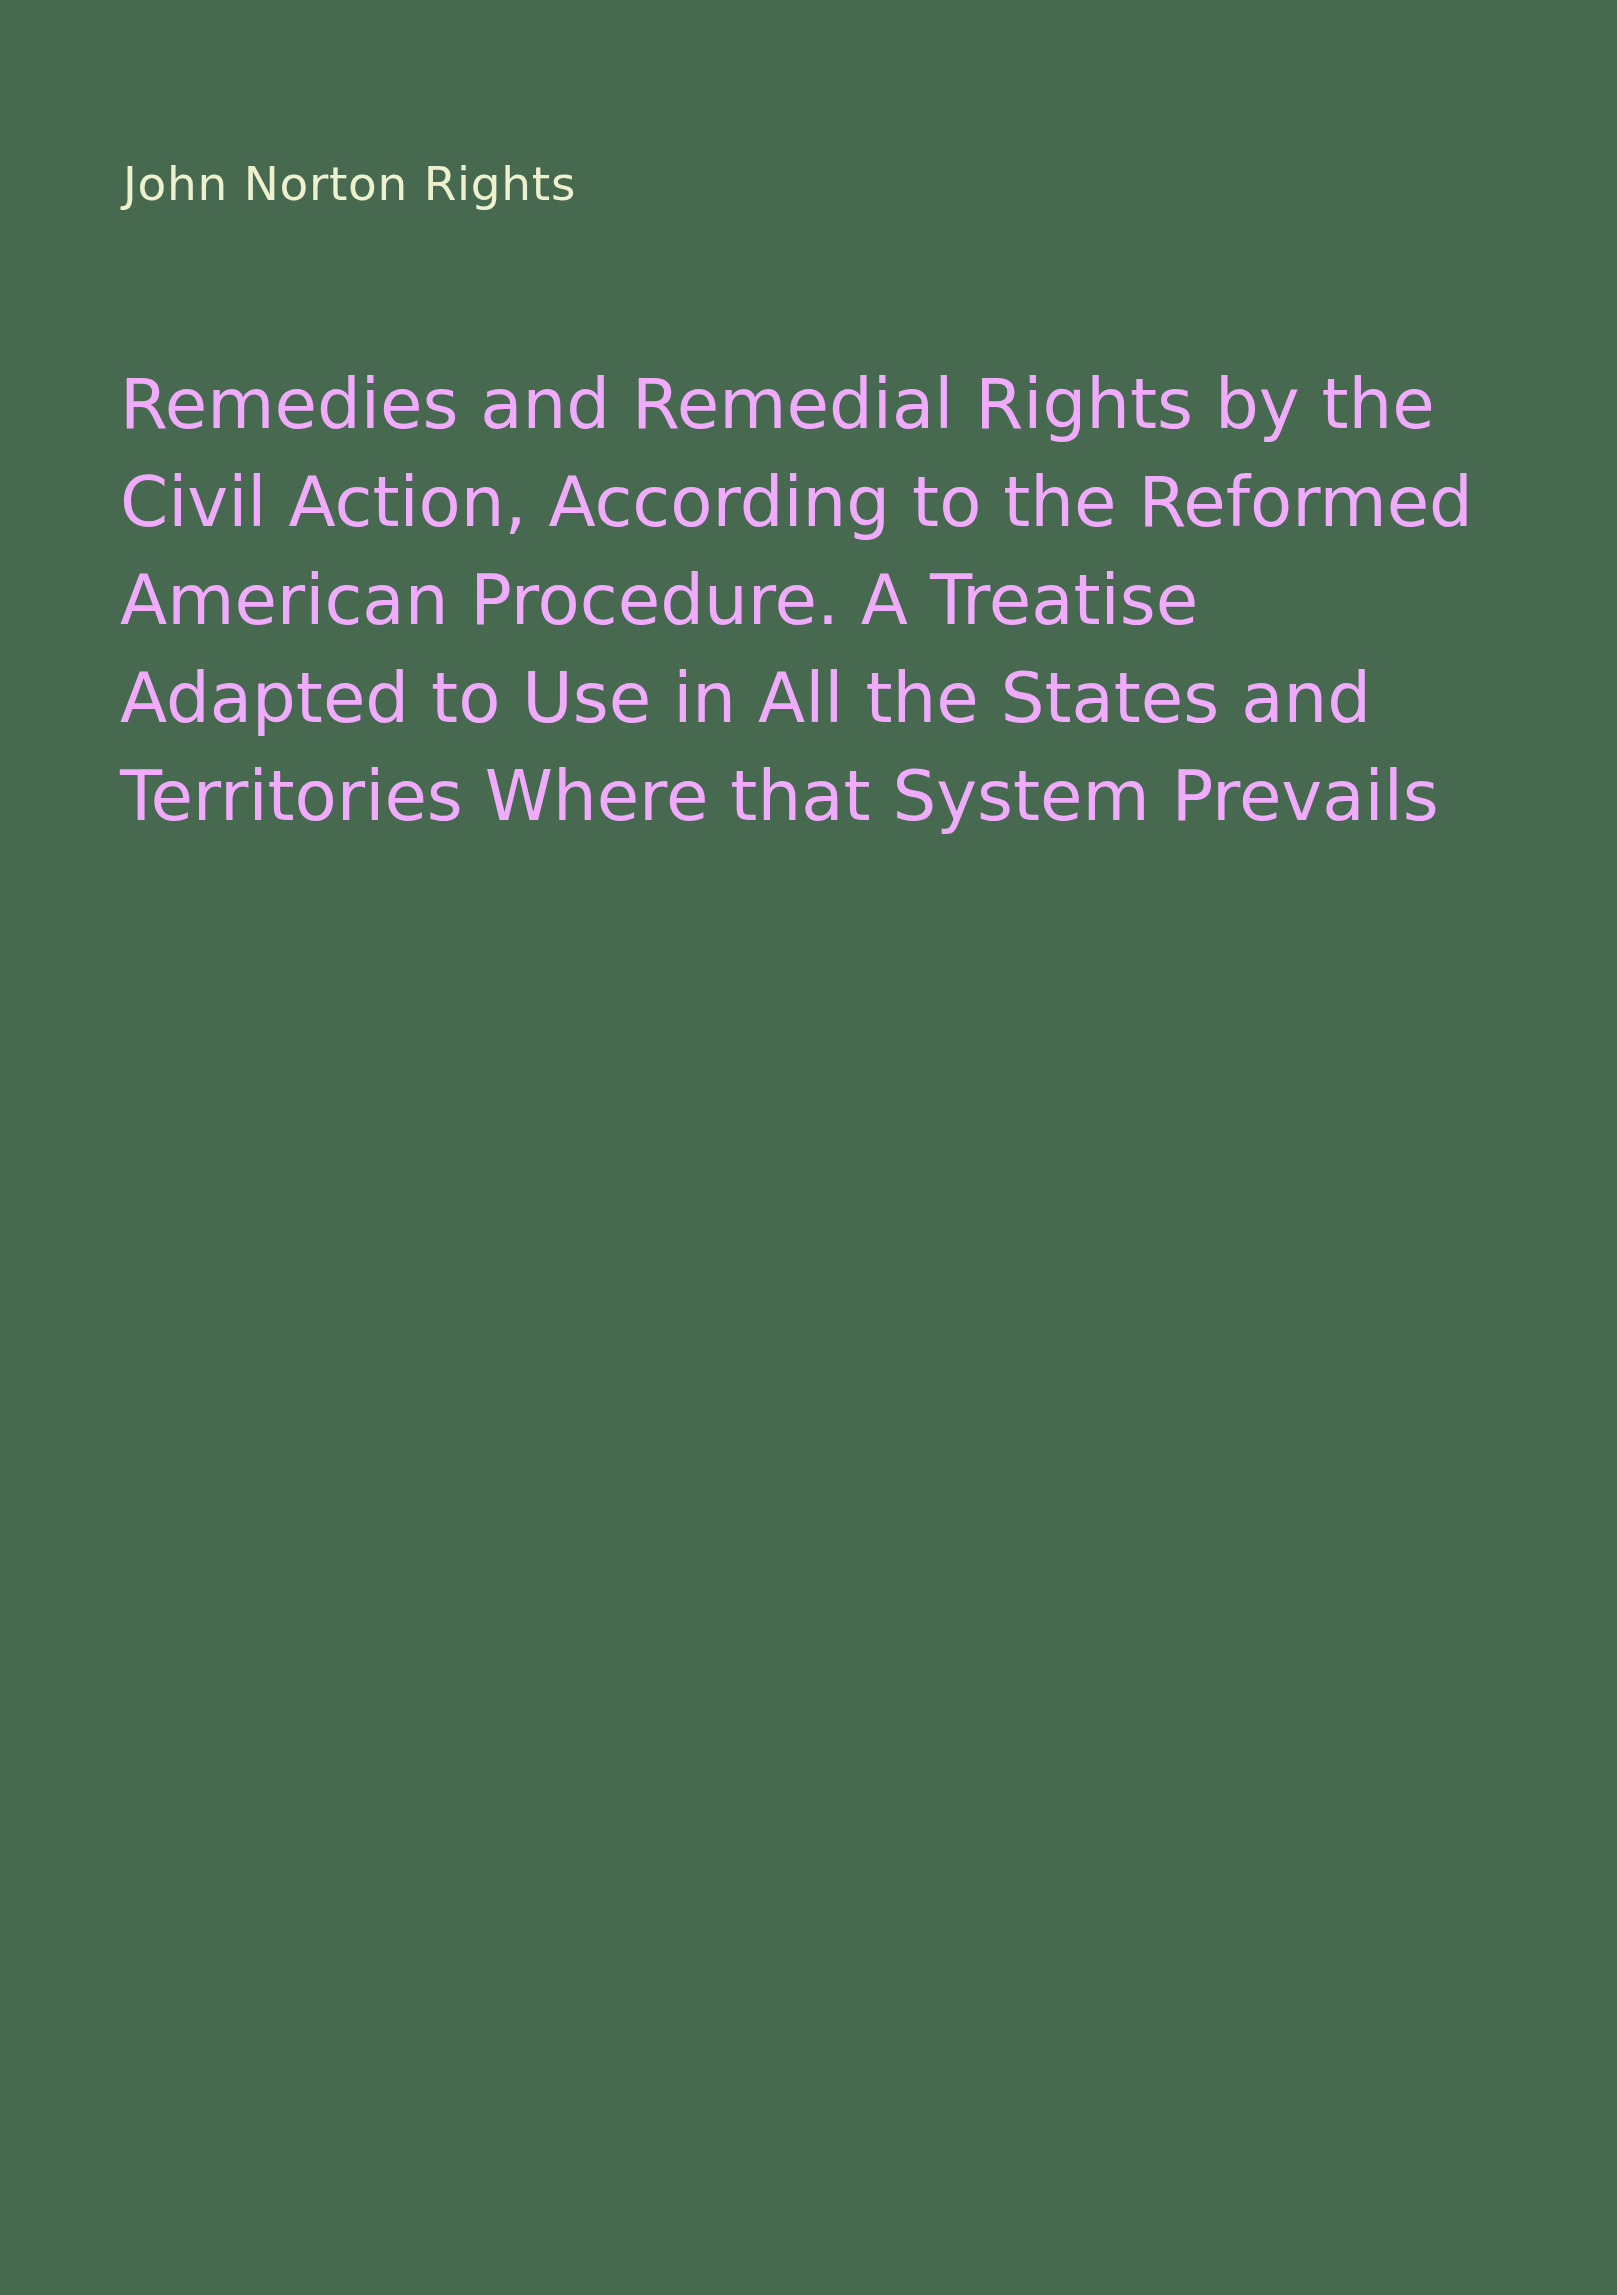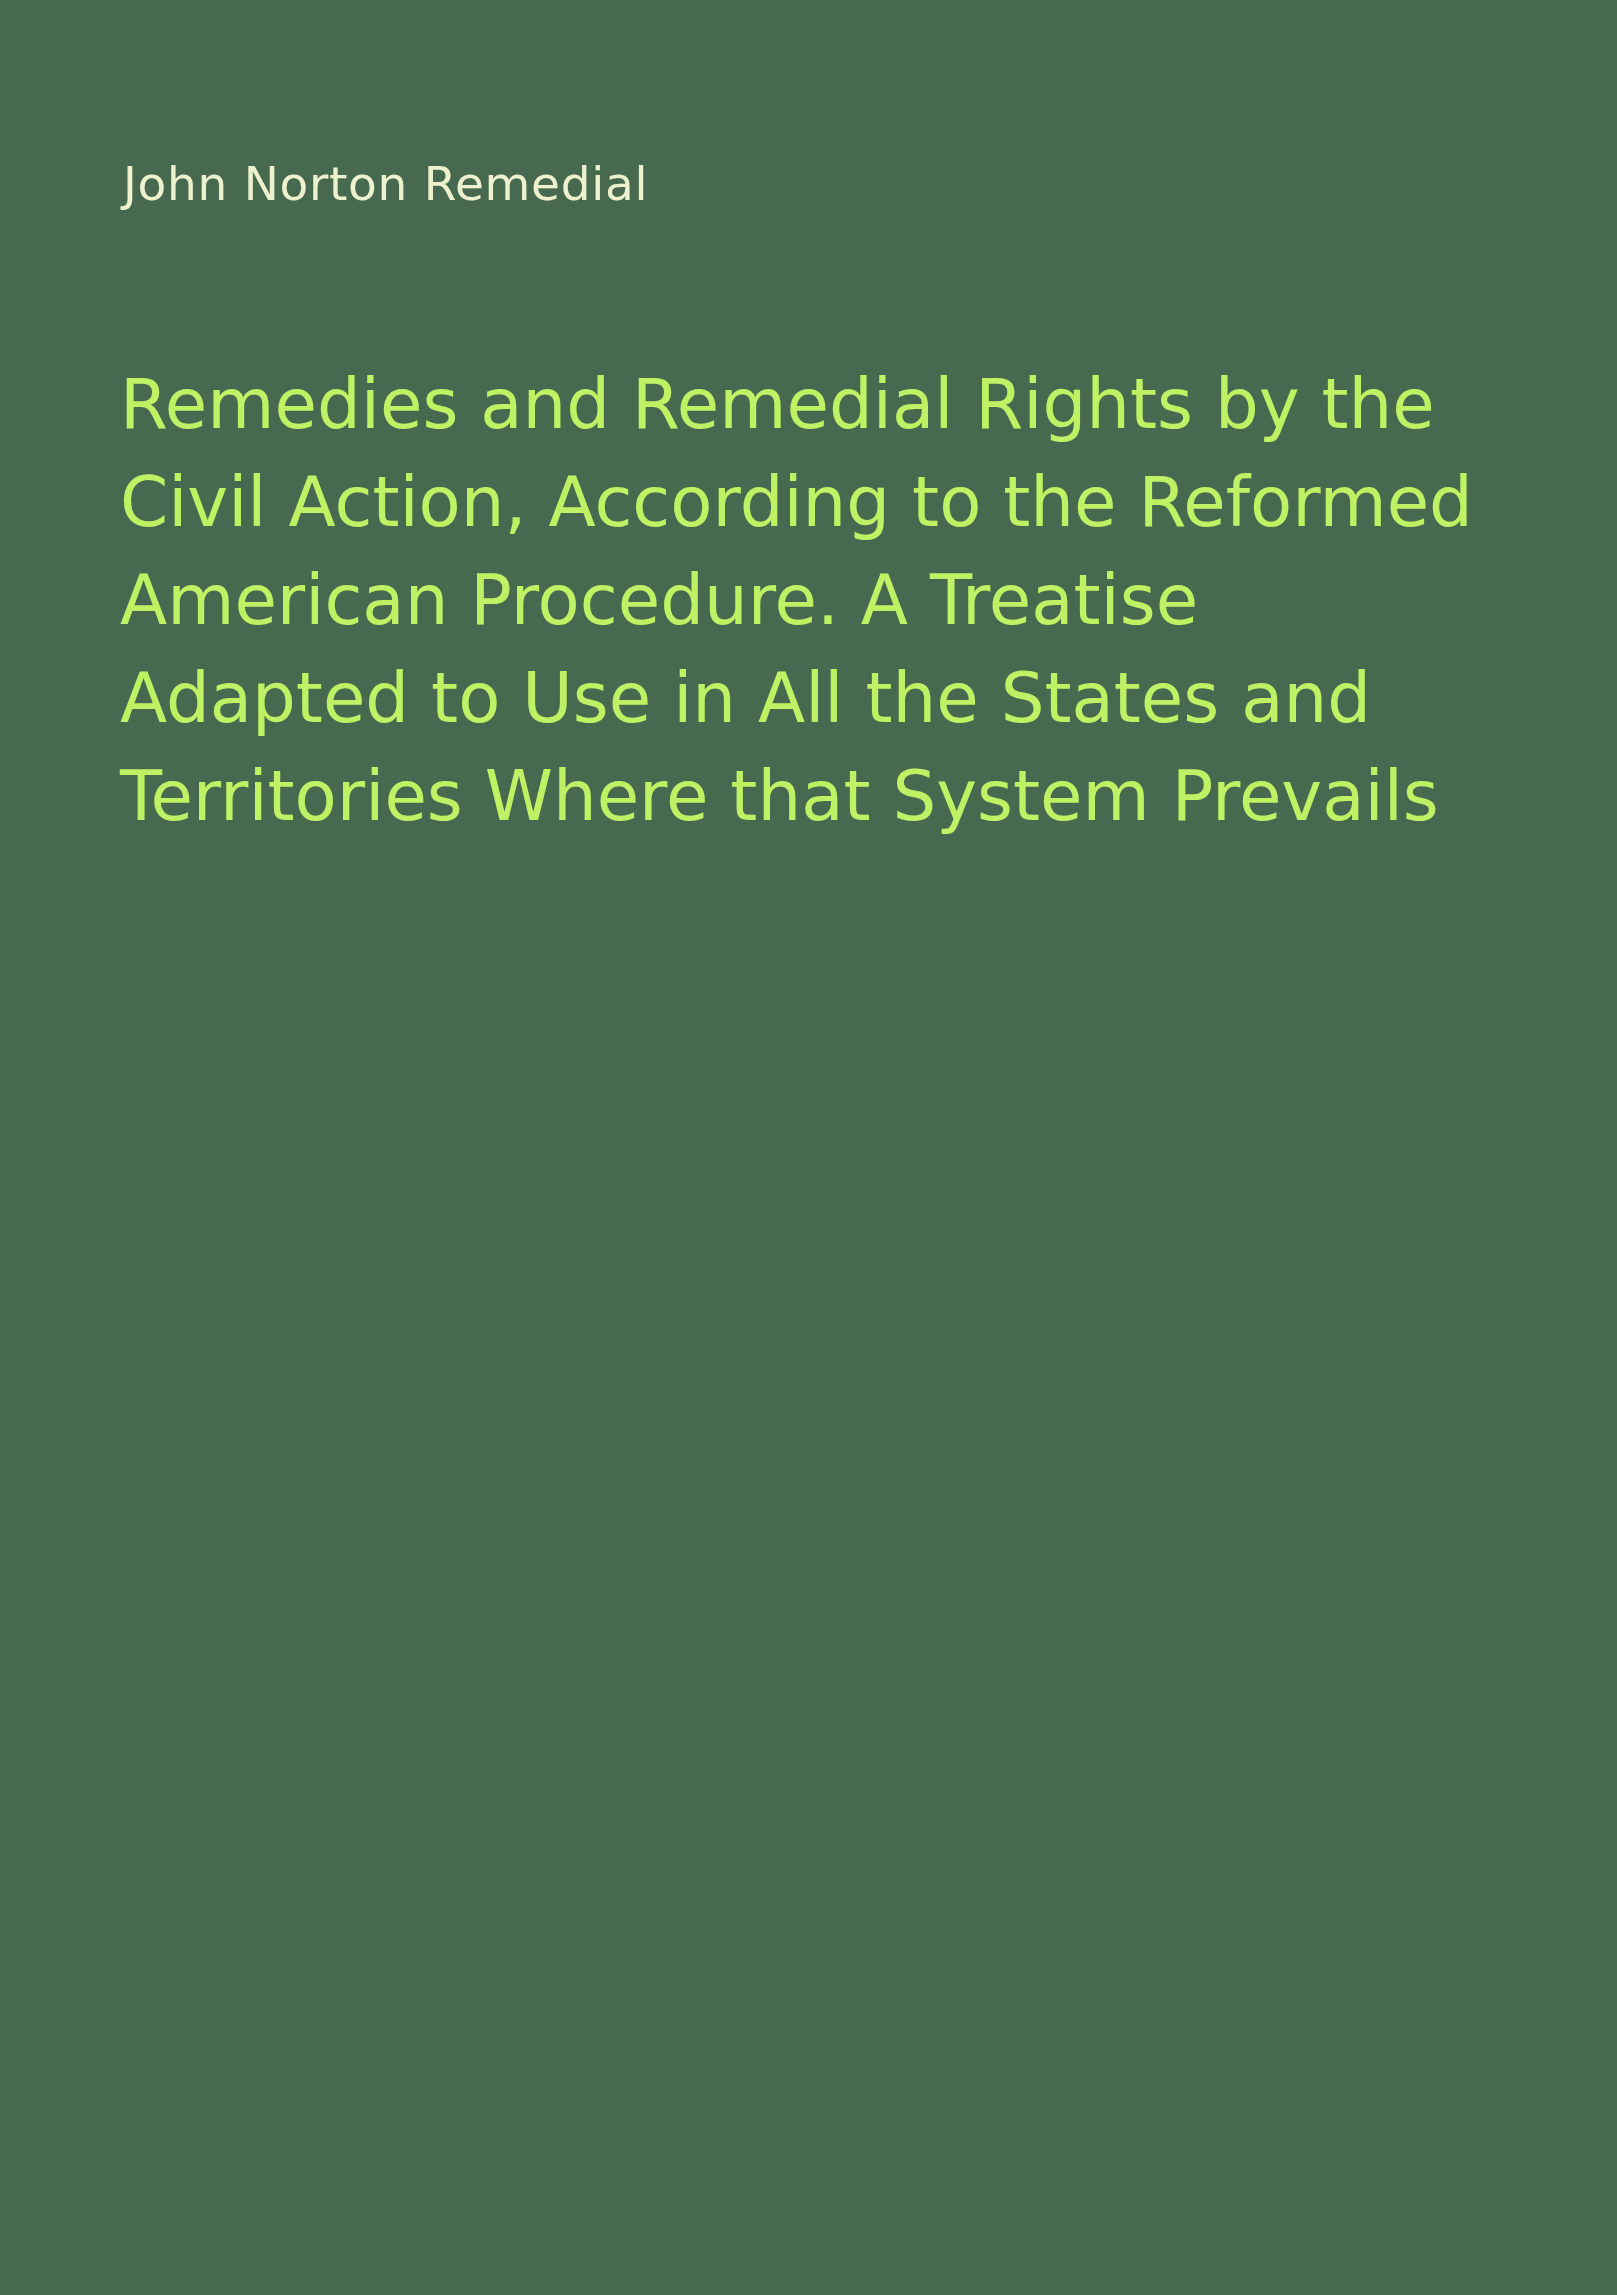--- a/index.html
+++ b/index.html
@@ -29,21 +29,21 @@
     font-size: 47px;
     font-weight: 400;
     letter-spacing: 0.7px;
     line-height: 1.2;
   }
   .title {
     position: absolute;
     left: 120px;
     top: 356px;
     width: 1355px;
-    color: #bef264;
+    color: #f0abfc;
     font-size: 69px;
     font-weight: 400;
     line-height: 1.42;
     letter-spacing: 0px;
   }
   .publisher-box {
     position: absolute;
     left: 1060px;
     top: 2001px;
     width: 413px;
@@ -58,19 +58,19 @@
     font-size: 58px;
     font-weight: 400;
     letter-spacing: 0.7px;
   }
 </style>
 </head>
 <body>
 
 <div class="cover">
 
-  <div class="author">John Norton Remedial</div>
+  <div class="author">John Norton Rights</div>
 
   <div class="title">Remedies and Remedial Rights by the Civil Action, According to the Reformed American Procedure. A Treatise Adapted to Use in All the States and Territories Where that System Prevails</div>
 
 
 </div>
 
 
 </body></html>

